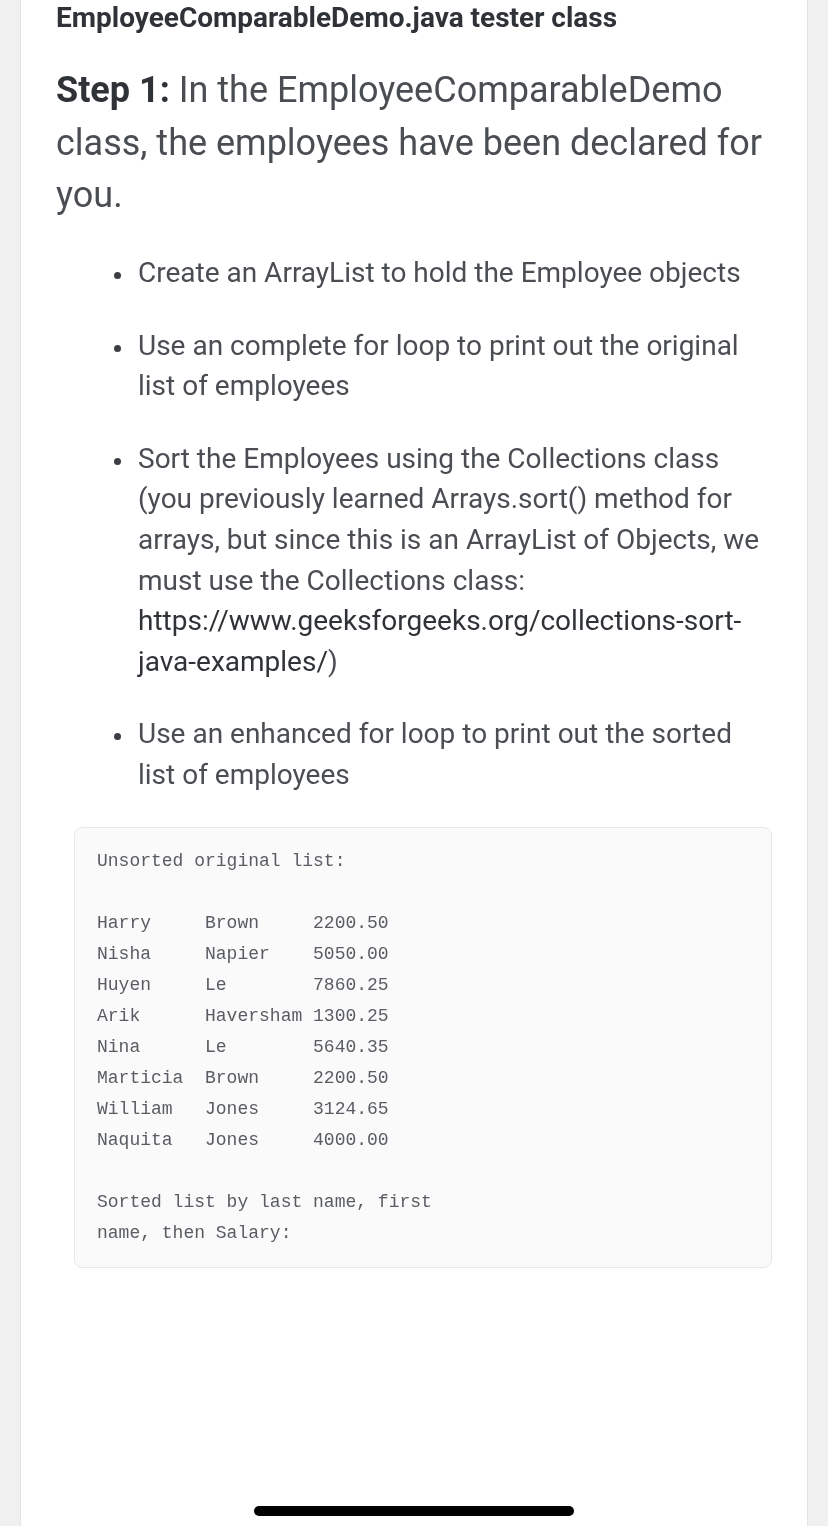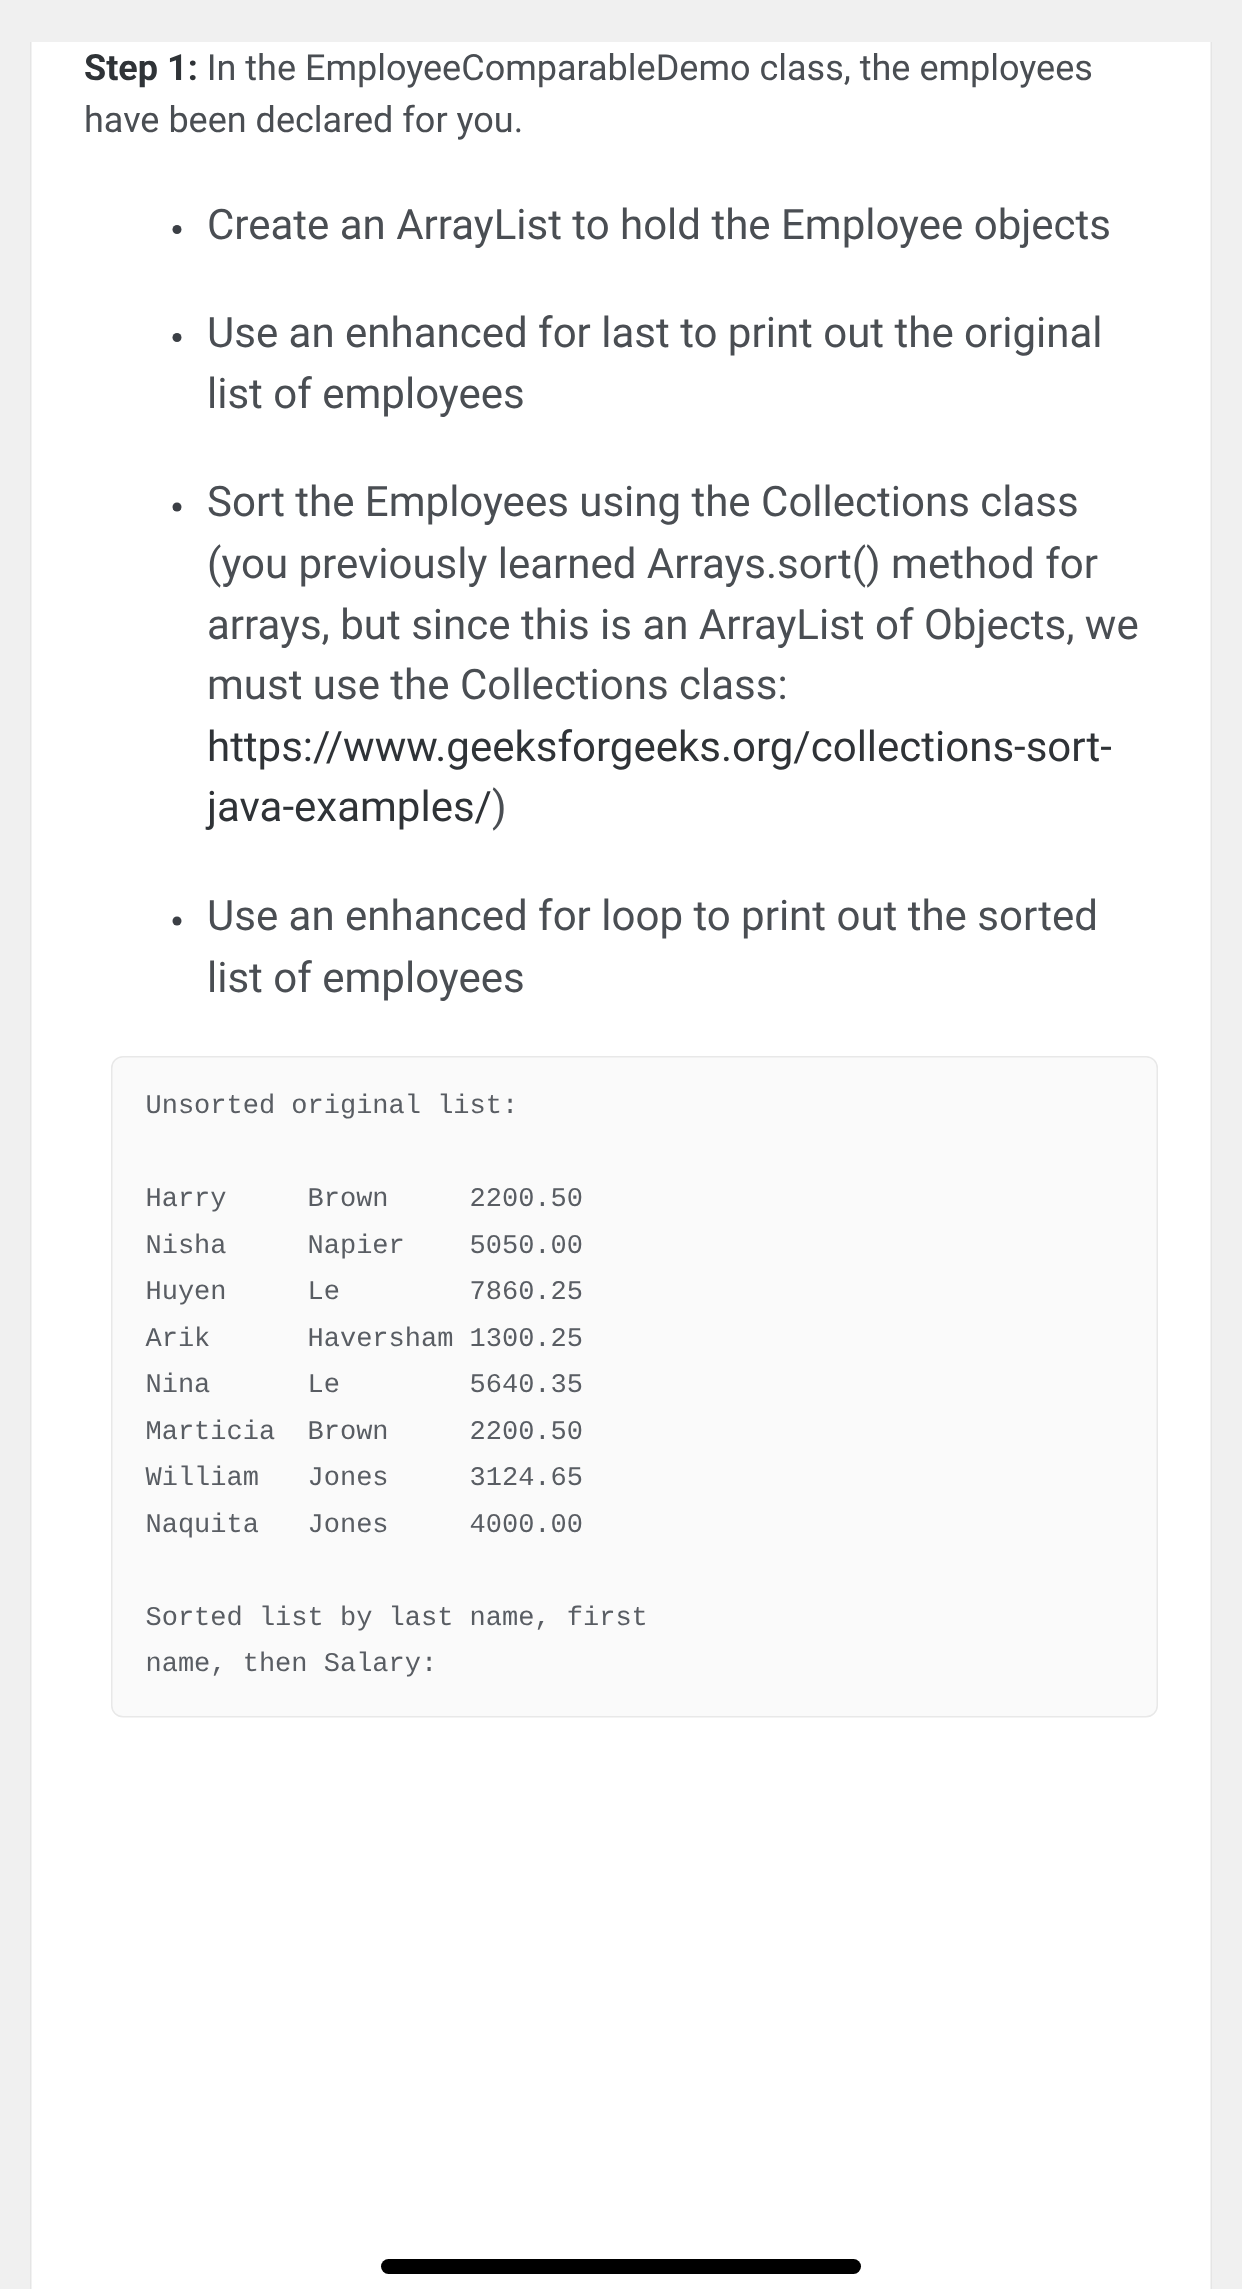--- a/index.html
+++ b/index.html
@@ -25,21 +25,21 @@
       color: #3b3f45;
     }
     .heading {
       font-size: 28px;
       font-weight: 700;
       color: #2f3337;
       padding-top: 0;
       line-height: 1.3;
     }
     .para {
-      font-size: 24px;
+      font-size: 36px;
       font-weight: 400;
       color: #4a4e53;
       line-height: 1.45;
       margin-top: 28px;
     }
     .step-label {
       font-weight: 700;
       color: #2f3337;
     }
     ul.bullets {
@@ -87,29 +87,30 @@
       height: 10px;
       background: #000;
       border-radius: 6px;
     }
   </style>
 </head>
 <body>
 
 <div class="card">
 
+  <div class="heading">EmployeeComparableDemo.java tester class</div>
 
   <p class="para">
     <span class="step-label">Step 1:</span><span> In the EmployeeComparableDemo class, the employees have been declared for you.</span>
   </p>
 
 
   <ul class="bullets">
     <li>Create an ArrayList to hold the Employee objects</li>
-    <li>Use an enhanced for last to print out the original list of employees</li>
+    <li>Use an complete for loop to print out the original list of employees</li>
     <li>
       <span>Sort the Employees using the Collections class (you previously learned Arrays.sort() method for arrays, but since this is an ArrayList of Objects, we must use the Collections class: </span><span class="link-bold">https://www.geeksforgeeks.org/collections-sort-java-examples/</span><span>)</span>
     </li>
     <li>Use an enhanced for loop to print out the sorted list of employees</li>
   </ul>
 
 
   <div class="code-block">Unsorted original list:
 
 Harry     Brown     2200.50

